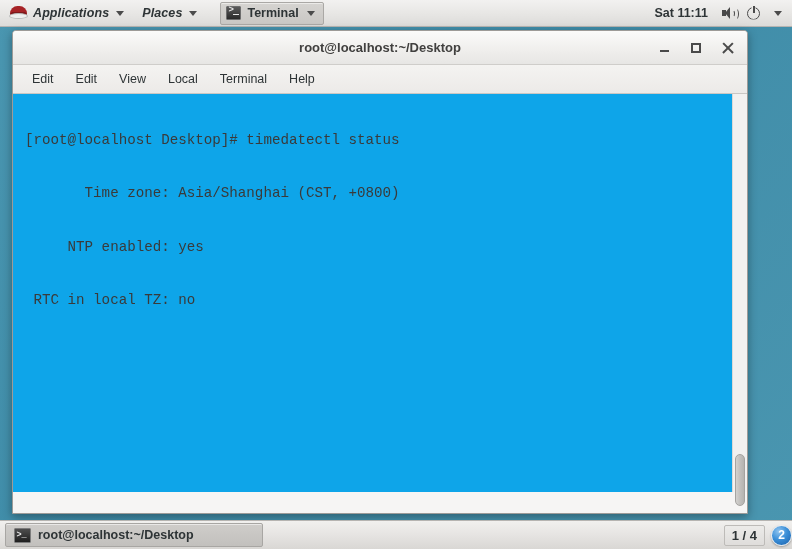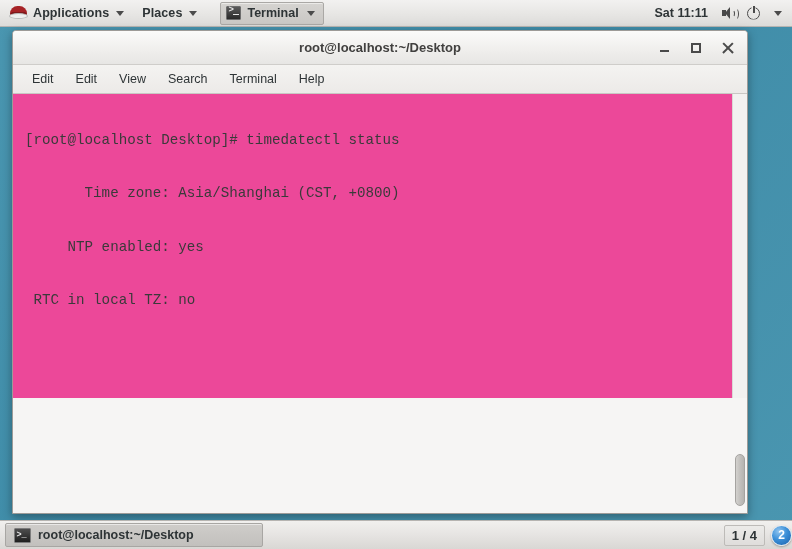--- a/index.html
+++ b/index.html
@@ -39,21 +39,21 @@
   .panel-menu {
     display: flex;
     align-items: center;
     height: 27px;
     padding: 0 9px;
     gap: 5px;
     font-weight: bold;
     cursor: default;
     white-space: nowrap;
   }
-  .panel-menu .lbl { letter-spacing: .1px; }
+  .panel-menu .lbl { letter-spacing: .1px; font-style: italic; }
   .tri-down {
     width: 0; height: 0;
     border-left: 4px solid transparent;
     border-right: 4px solid transparent;
     border-top: 5px solid #4b4b4b;
     display: inline-block;
     margin-left: 2px;
   }
   
   .rh-logo {
@@ -275,22 +275,22 @@
     font-size: 12.5px;
     color: #2e3436;
     padding: 4px 11px;
     cursor: default;
     border-radius: 3px;
     white-space: nowrap;
   }
 
   #terminal-body {
     position: relative;
-    height: 304px;
-    background: #ec4899;
+    height: 398px;
+    background: #0ea5e9;
     display: flex;
   }
   #terminal-text {
     flex: 1 1 auto;
     padding: 2px 0 0 12px;
     font-family: "Liberation Mono", "DejaVu Sans Mono", monospace;
     font-size: 14.2px;
     line-height: 17.85px;
     color: #3a3a3a;
     white-space: pre;
@@ -460,21 +460,21 @@
         <span class="win-btn">
           <span class="wb-close"></span>
         </span>
       </div>
     </div>
 
     <div id="menubar">
       <span class="menu-item">Edit</span>
       <span class="menu-item">Edit</span>
       <span class="menu-item">View</span>
-      <span class="menu-item">Search</span>
+      <span class="menu-item">Local</span>
       <span class="menu-item">Terminal</span>
       <span class="menu-item">Help</span>
     </div>
 
     <div id="terminal-body">
       <div id="terminal-text">
         <div class="tline">[root@localhost Desktop]# timedatectl status</div>
         <div class="tline">       Time zone: Asia/Shanghai (CST, +0800)</div>
         <div class="tline">     NTP enabled: yes</div>
         <div class="tline"> RTC in local TZ: no</div>

